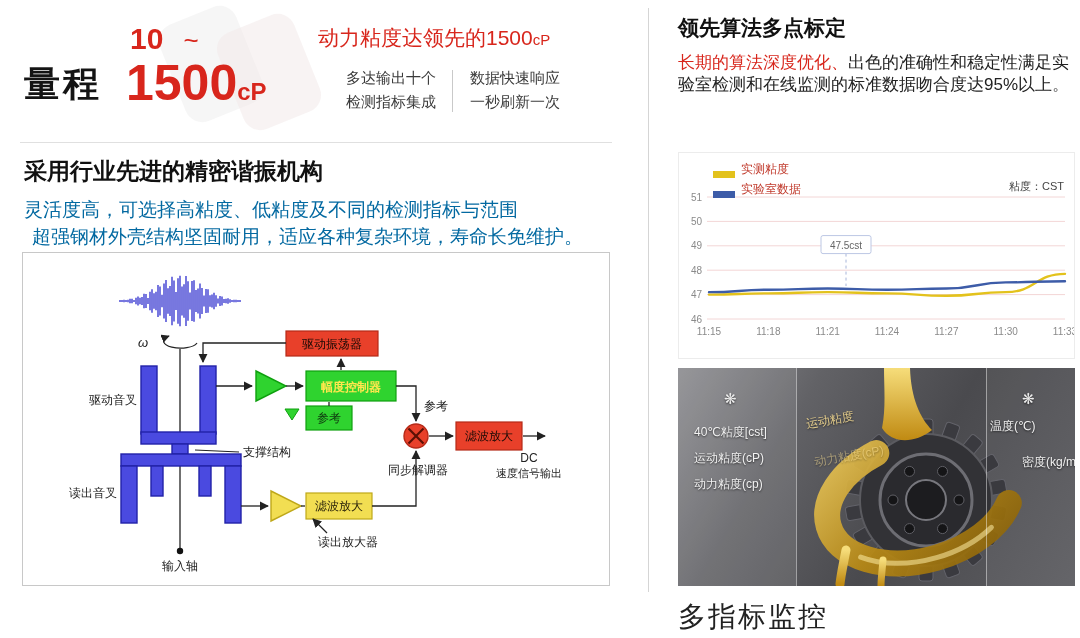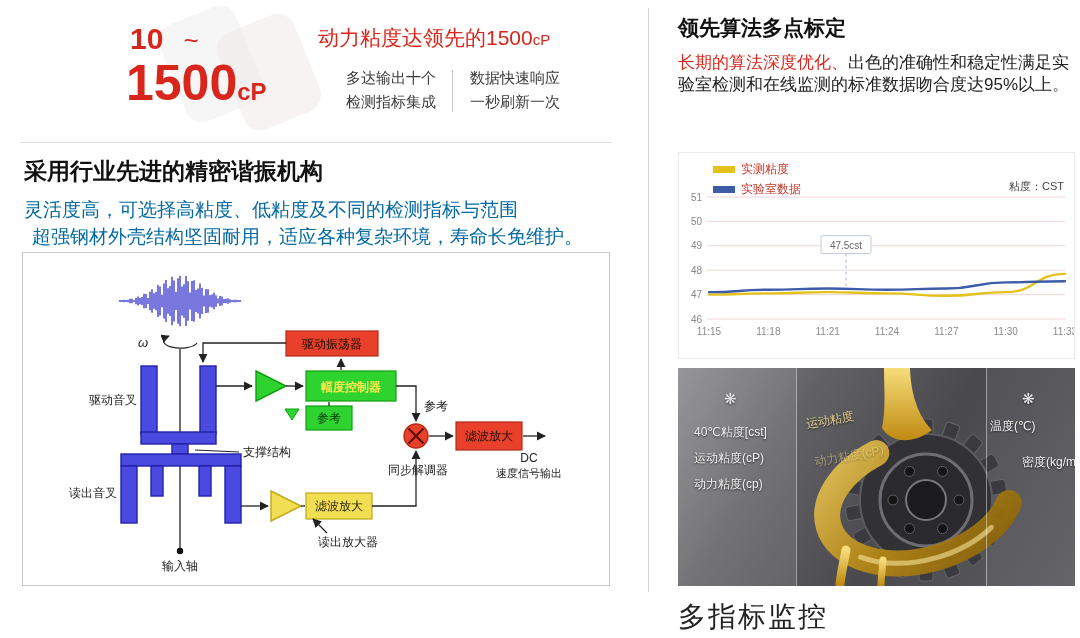--- a/index.html
+++ b/index.html
@@ -36,21 +36,21 @@
   .v-divider{position:absolute;left:648px;top:8px;width:1px;height:584px;background:#d5d5d5;}
 
   
   .right-title{position:absolute;left:678px;top:14px;font-size:21px;font-weight:bold;color:#111;}
   .right-desc{position:absolute;left:678px;top:52px;width:398px;font-size:17px;line-height:22px;color:#222;}
   .red{color:#d8261c;}
 
   .chart-box{position:absolute;left:678px;top:152px;width:397px;height:207px;border:1px solid #ececec;background:#fff;box-sizing:border-box;}
   .chart-box svg{position:absolute;left:0;top:0;}
   .chart-legend{position:absolute;left:34px;top:8px;z-index:2;}
-  .legend-row{display:flex;align-items:center;margin-bottom:3px;}
+  .legend-row{display:flex;align-items:flex-end;margin-bottom:3px;}
   .legend-swatch{display:inline-block;width:22px;height:7px;margin-right:6px;background:#ccc;}
   .legend-label{font-size:12px;color:#c0392b;}
   .chart-ylabel{position:absolute;right:10px;top:26px;font-size:11px;color:#444;z-index:2;}
 
   .photo-box{position:absolute;left:678px;top:368px;width:397px;height:218px;overflow:hidden;
     background:linear-gradient(120deg,#8b8b8f 0%,#626266 28%,#4a4a4e 58%,#5d5d61 100%);}
   .photo-box svg{position:absolute;left:0;top:0;}
   .photo-shade-left{position:absolute;left:0;top:0;width:118px;height:100%;background:rgba(255,255,255,.10);}
   .photo-shade-right{position:absolute;left:308px;top:0;width:89px;height:100%;background:rgba(255,255,255,.05);}
   .photo-div{position:absolute;top:0;width:1px;height:100%;background:rgba(255,255,255,.45);}
@@ -65,20 +65,21 @@
 </head>
 <body>
 
 <div class="page">
 
   <div class="watermark">
     <div class="wm1"></div>
     <div class="wm2"></div>
   </div>
 
+  <div class="big-word" style="top:66px;">量程</div>
 
   <div class="range-line1">
     <span>10</span><span class="tilde">~</span>
   </div>
   <div class="range-line2">
     <span>1500</span><span class="unit">cP</span>
   </div>
 
   <div class="headline">
     <span>动力粘度达领先的1500</span><span class="unit">cP</span>

